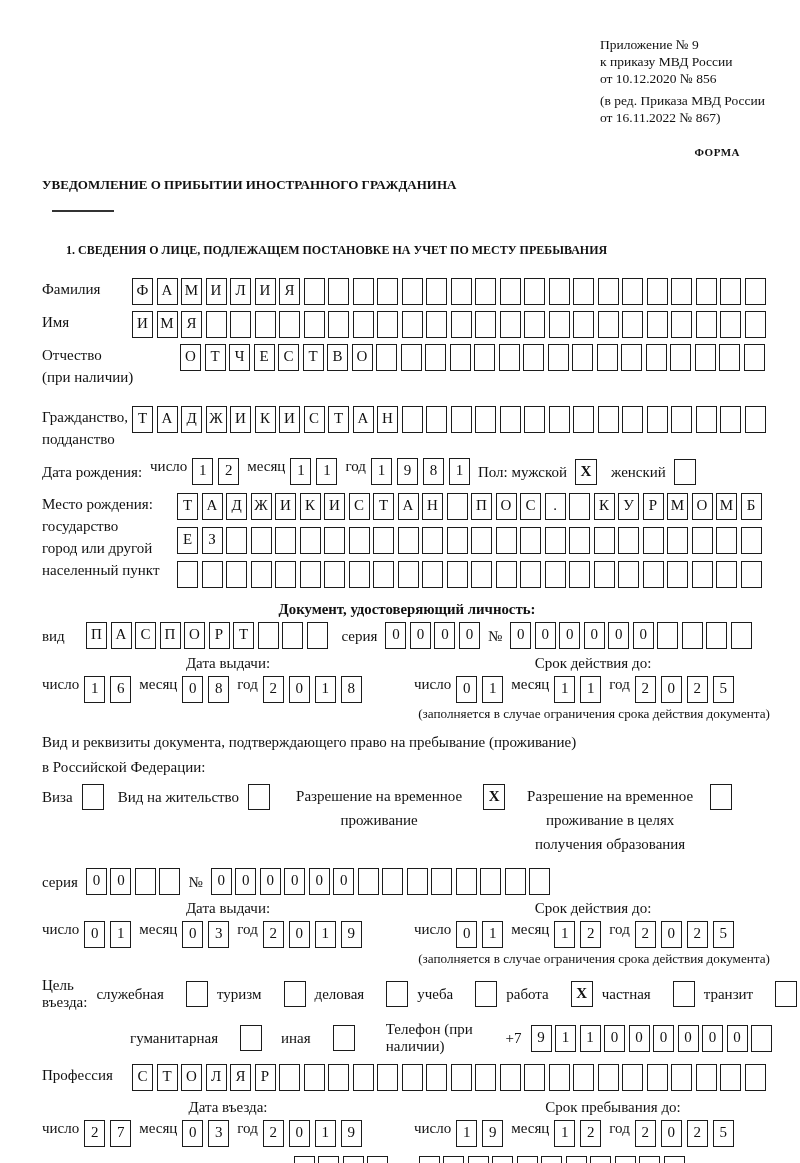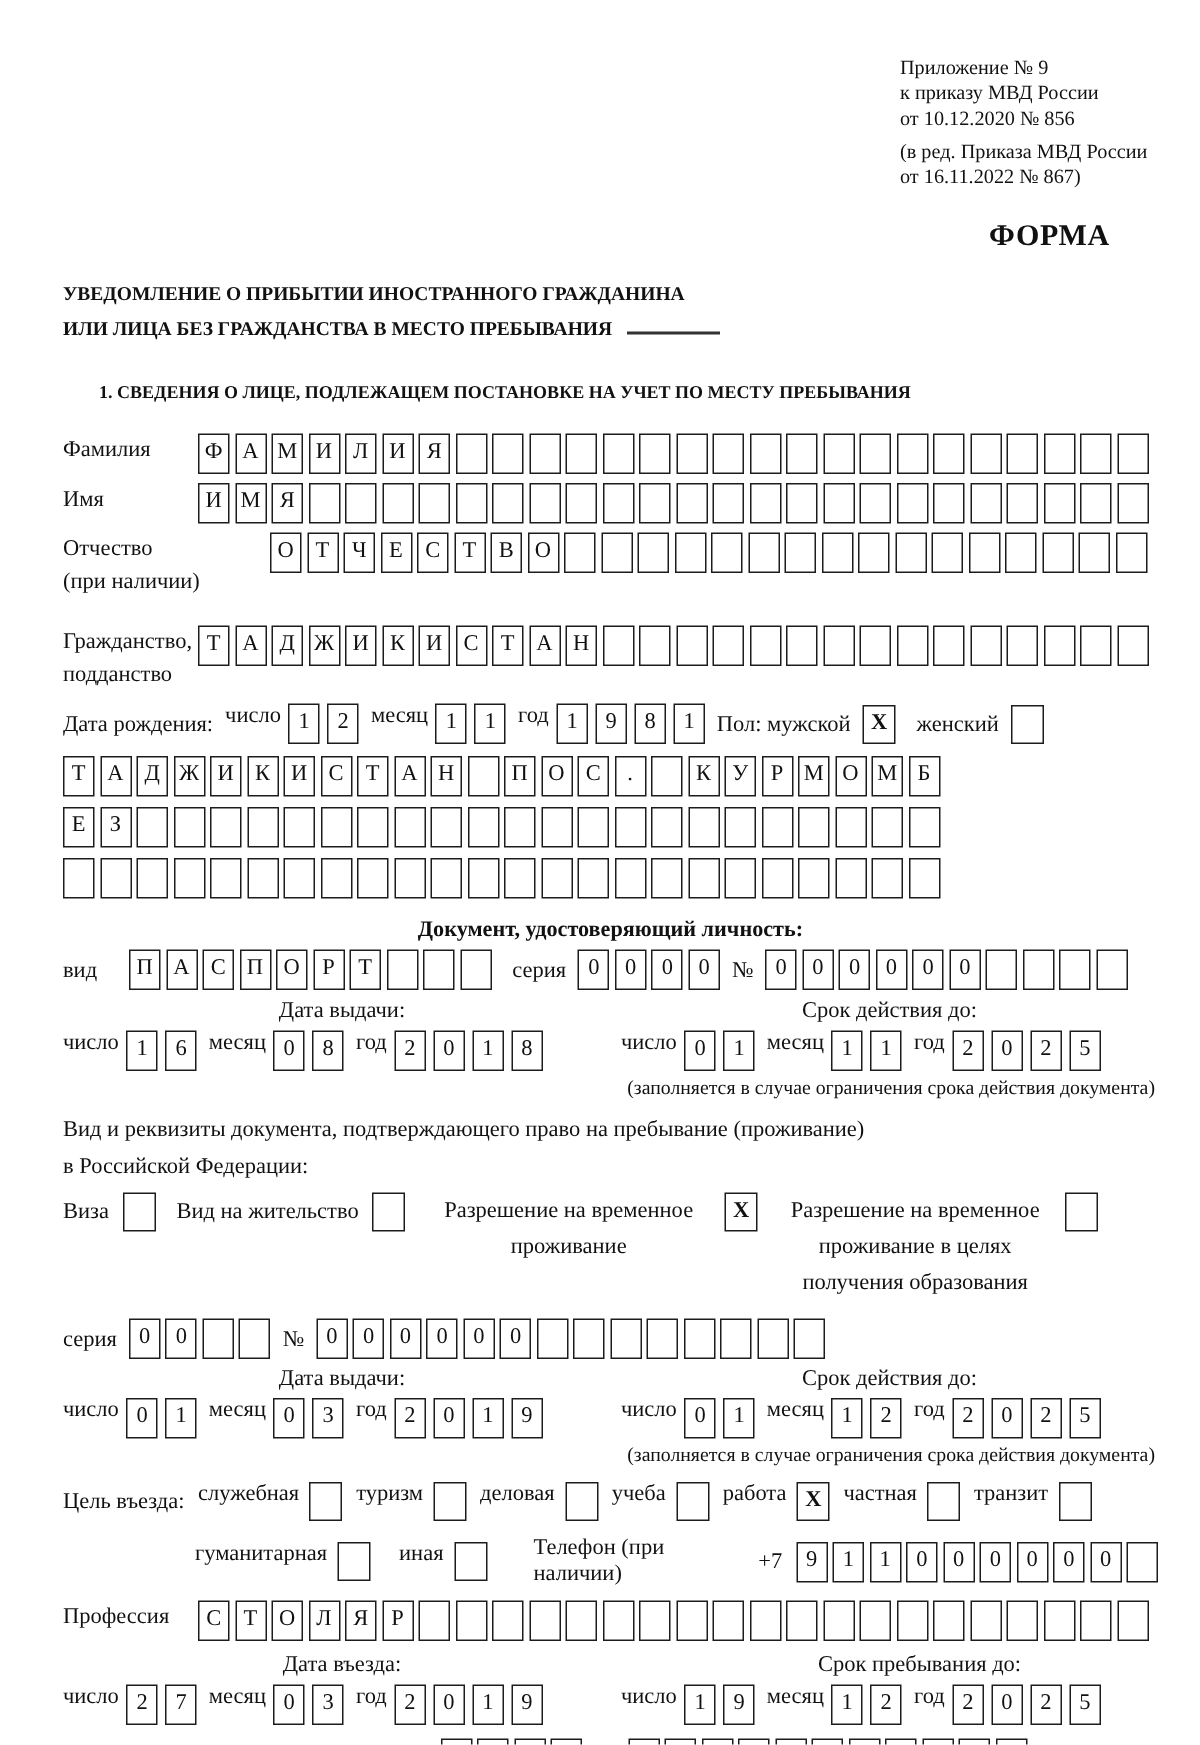--- a/index.html
+++ b/index.html
@@ -7,21 +7,21 @@
     position:relative;
     width:800px;height:1163px;
     box-sizing:border-box;
     padding:36px 28px 0 42px;
     font-family:"Liberation Serif","DejaVu Serif",serif;
     color:#111;
     overflow:hidden;
   }
   .appendix{margin-left:558px;font-size:13.5px;line-height:17px;}
   .appendix .rev{margin-top:5px;}
-  .forma{ text-align:right;padding-right:32px;font-weight:bold;font-size:20px;margin-top:20px;letter-spacing:.5px;}
+  .forma{ text-align:right;padding-right:32px;font-weight:bold;font-size:11px;margin-top:20px;letter-spacing:.5px;}
   .title{ text-align:left;font-weight:bold;font-size:13px;line-height:22px;margin-top:16px;}
   .title .uline{display:inline-block;width:62px;border-bottom:2.2px solid #333;height:14px;margin-left:10px;}
   .sec-head{font-weight:bold;font-size:12px;margin-top:24px;margin-left:24px;}
   
   .cells{display:inline-flex;gap:3.5px;flex-wrap:nowrap;}
   .cell{
     box-sizing:border-box;flex:0 0 21px;width:21px;height:27px;
     border:1.7px solid #1c1c1c;
     text-align:center;font-size:15px;line-height:23px;
     font-family:"Liberation Serif",serif;
@@ -46,21 +46,21 @@
   .col-r{flex:1 1 auto;}
   .center-head{text-align:center;font-weight:bold;font-size:14.8px;margin-top:6px;}
   .sub-head{font-size:15px;text-align:center;}
   .note{font-size:13.2px;text-align:right;margin-top:3px;padding-right:2px;}
   .para{font-size:15px;line-height:25px;margin-top:8px;}
   .res-options{display:flex;align-items:flex-start;margin-top:4px;gap:14px;}
   .res-opt{display:flex;align-items:flex-start;gap:9px;}
   .res-opt .olabel{font-size:15px;line-height:26px;}
   .res-opt .olabel.multi{line-height:24px;text-align:center;}
   .purpose-row{display:flex;align-items:center;margin-top:10px;gap:9px;font-size:15px;}
-  .purpose-row .pair{display:flex;gap:7px;white-space:nowrap;}
+  .purpose-row .pair{display:flex;align-items:center;gap:22px;white-space:nowrap;}
   .gap8{width:8px;flex:0 0 8px;}
 </style>
 </head>
 <body>
 
 <div class="page">
 
   <div class="appendix">
     <div>Приложение № 9</div>
     <div>к приказу МВД России</div>
@@ -68,21 +68,21 @@
     <div class="rev">
       <div>(в ред. Приказа МВД России</div>
       <div>от 16.11.2022 № 867)</div>
     </div>
   </div>
 
   <div class="forma">ФОРМА</div>
 
   <div class="title">
     <div>УВЕДОМЛЕНИЕ О ПРИБЫТИИ ИНОСТРАННОГО ГРАЖДАНИНА</div>
-    <div><span>ИЛИ ЛИЦА БЕЗ ГРАЖДАНСТВА В МЕСТО ПРЕБЫВАНИЯ</span><span class="uline"></span></div>
+    <div><span class="uline"></span></div>
   </div>
 
   <div class="sec-head">1. СВЕДЕНИЯ О ЛИЦЕ, ПОДЛЕЖАЩЕМ ПОСТАНОВКЕ НА УЧЕТ ПО МЕСТУ ПРЕБЫВАНИЯ</div>
 
   <div class="frow" style="margin-top:20px;">
     <span class="flabel w90">Фамилия</span>
     <span class="cells">
         <span class="cell">Ф</span>
         <span class="cell">А</span>
         <span class="cell">М</span>
@@ -244,20 +244,26 @@
     <span class="inline-label">Пол: мужской</span>
     <span class="gap8"></span>
     <span class="checkbox">X</span>
     <span style="width:14px;flex:0 0 14px;"></span>
     <span class="inline-label">женский</span>
     <span class="gap8"></span>
     <span class="checkbox"></span>
   </div>
 
   <div class="frow" style="margin-top:8px;">
+    <span class="flabel w135">
+      <span>Место рождения:</span><br>
+      <span>государство</span><br>
+      <span>город или другой</span><br>
+      <span>населенный пункт</span>
+    </span>
     <span class="stack">
       <div class="cells">
           <span class="cell">Т</span>
           <span class="cell">А</span>
           <span class="cell">Д</span>
           <span class="cell">Ж</span>
           <span class="cell">И</span>
           <span class="cell">К</span>
           <span class="cell">И</span>
           <span class="cell">С</span>

